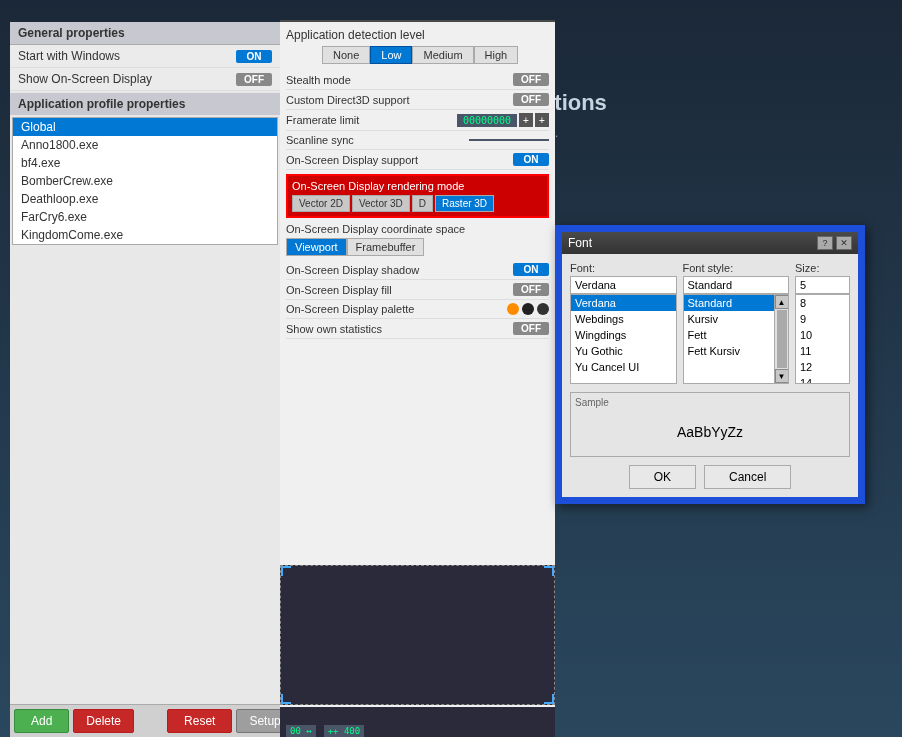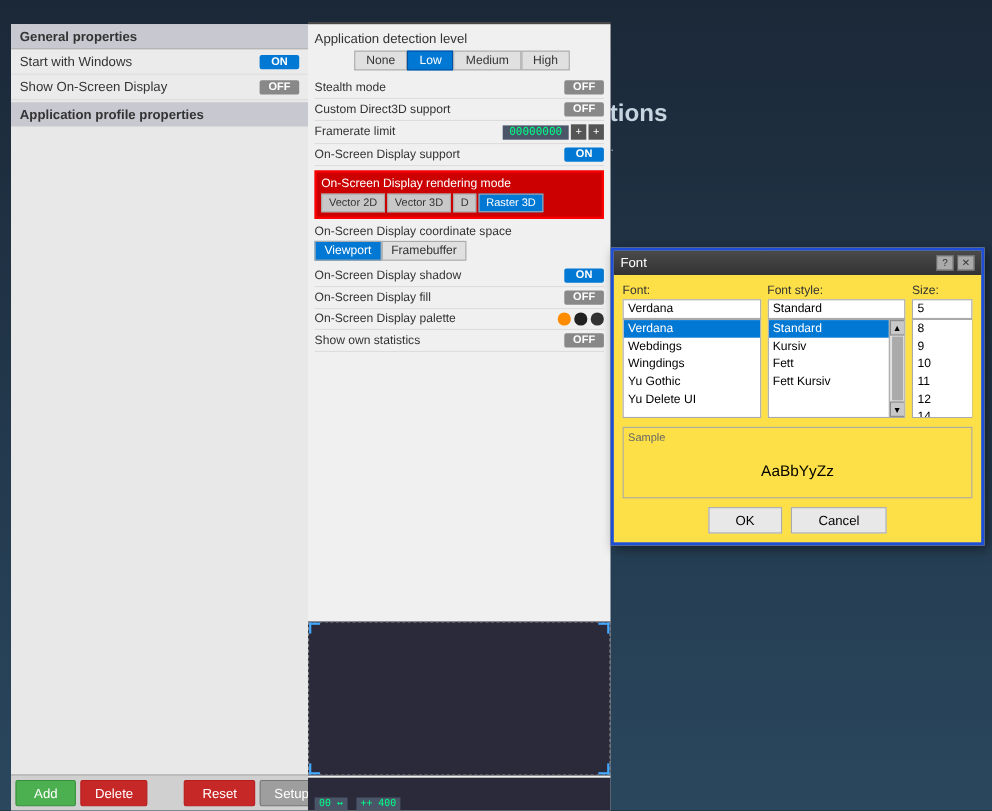--- a/index.html
+++ b/index.html
@@ -389,23 +389,23 @@
       font-family: monospace;
       font-size: 9px;
       padding: 1px 4px;
     }
 
     
     .font-dialog {
       position: absolute;
       top: 225px;
       left: 555px;
-      width: 340px;
-      background: #fde047;
-      border: 3px solid #1d4ed8;
+      width: 310px;
+      background: #e5e5e5;
+      border: 7px solid #1d4ed8;
       box-shadow: 3px 3px 10px rgba(0,0,0,0.5);
       z-index: 100;
     }
     .font-titlebar {
       background: linear-gradient(180deg, #4a4a4a 0%, #333 100%);
       color: #fff;
       display: flex;
       align-items: center;
       justify-content: space-between;
       padding: 3px 6px;
@@ -548,20 +548,29 @@
     <span class="toggle-on">ON</span>
   </div>
 
   <div class="toggle-row">
     <span class="toggle-label">Show On-Screen Display</span>
     <span class="toggle-off">OFF</span>
   </div>
 
   <div class="section-header2">Application profile properties</div>
 
+  <div class="profile-list">
+    <div class="profile-item selected">Global</div>
+    <div class="profile-item">Anno1800.exe</div>
+    <div class="profile-item">bf4.exe</div>
+    <div class="profile-item">BomberCrew.exe</div>
+    <div class="profile-item">Deathloop.exe</div>
+    <div class="profile-item">FarCry6.exe</div>
+    <div class="profile-item">KingdomCome.exe</div>
+  </div>
 </div>
 
 <div class="bottom-buttons">
   <button class="btn-green">Add</button>
   <button class="btn-gray" style="background:#c62828; border-color:#b71c1c;">Delete</button>
   <button class="btn-red" style="background:#c62828;margin-left:29px;">Reset</button>
   <button class="btn-gray">Setup</button>
 </div>
 
 <div style="position:absolute;top:20px;left:280px;width:275px;height:22px;background:linear-gradient(180deg,#4a4a4a,#333);display:flex;align-items:center;justify-content:space-between;padding:0 6px;">
@@ -611,20 +620,24 @@
 
   <div class="prop-row">
     <span class="prop-label">Framerate limit</span>
     <div class="prop-value">
       <div class="framerate-input">00000000</div>
       <button class="plus-btn">+</button>
       <button class="plus-btn">+</button>
     </div>
   </div>
 
+  <div class="prop-row">
+    <span class="prop-label">Scanline sync</span>
+    <div class="framerate-input" style="width:80px;font-size:9px;"></div>
+  </div>
 
   <div class="prop-row">
     <span class="prop-label">On-Screen Display support</span>
     <span class="toggle-on">ON</span>
   </div>
 
   <div class="render-mode-section">
     <div class="render-mode-label">On-Screen Display rendering mode</div>
     <div class="render-btns">
       <button class="render-btn">Vector 2D</button>
@@ -696,21 +709,21 @@
     <div class="font-cols">
 
       <div class="font-col">
         <div class="font-col-label">Font:</div>
         <input class="font-input" type="text" value="Verdana" style="">
         <div class="font-list">
           <div class="font-list-item selected">Verdana</div>
           <div class="font-list-item">Webdings</div>
           <div class="font-list-item">Wingdings</div>
           <div class="font-list-item">Yu Gothic</div>
-          <div class="font-list-item">Yu Delete UI</div>
+          <div class="font-list-item">Yu Cancel UI</div>
         </div>
       </div>
 
       <div class="font-col">
         <div class="font-col-label">Font style:</div>
         <input class="font-input" type="text" value="Standard" style="">
         <div class="font-style-list">
           <div class="font-list-item selected">Standard</div>
           <div class="font-list-item">Kursiv</div>
           <div class="font-list-item">Fett</div>

